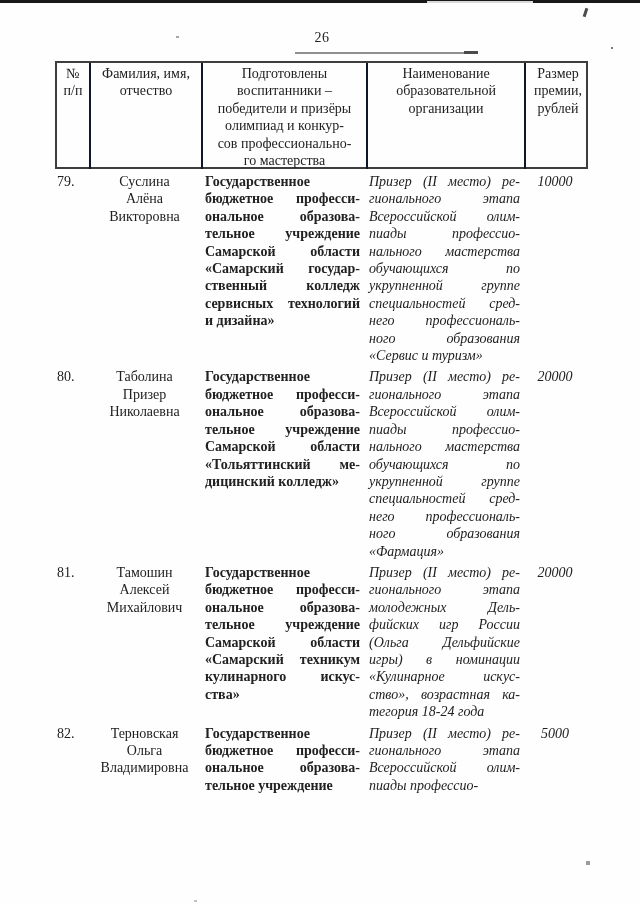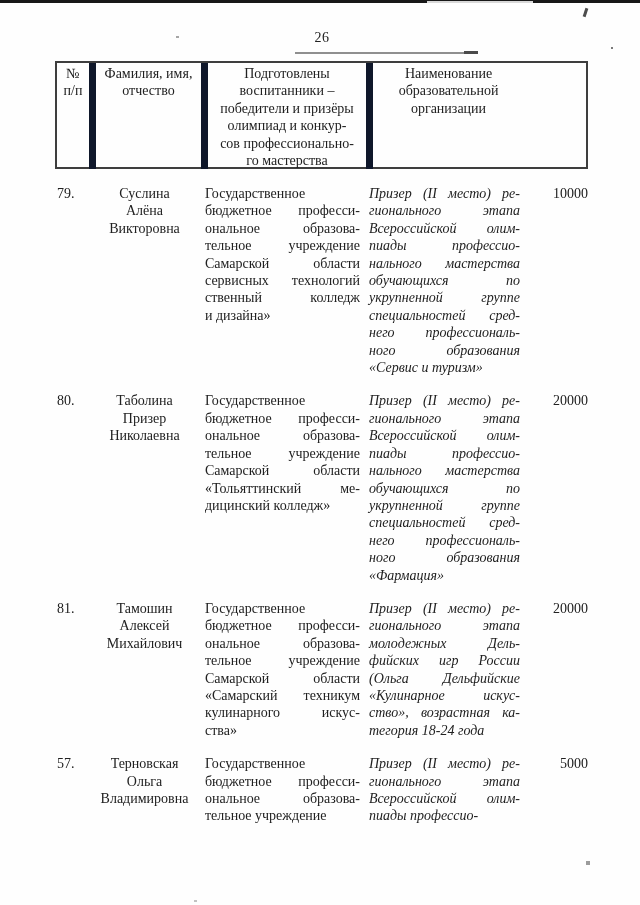--- a/index.html
+++ b/index.html
@@ -53,35 +53,35 @@
     display: grid;
     grid-template-columns: 32px 112px 165px 158px 66px;
   }
   .thead {
     height: 108px;
     box-sizing: border-box;
     border: 2px solid #3e3e3e;
   }
   .hcell {
     box-sizing: border-box;
-    border-left: 7px solid #0f172a;
+    border-left: 2px solid #0f172a;
     padding-top: 2px;
     text-align: center;
   }
   .hcell:first-child { border-left: none; }
 
-  .trow { margin-top: 16px; }
+  .trow { margin-top: 4px; }
   .trow.first { }
 
   .c { box-sizing: border-box; }
   .c-num   { padding-left: 2px; }
   .c-name  { padding-left: 3px; text-align: center; }
-  .c-org   { padding-left: 6px; padding-right: 4px; }
+  .c-org   { padding-left: 6px; padding-right: 4px; font-weight: bold; }
   .c-award { padding-left: 5px; padding-right: 2px; font-style: italic; }
-  .c-prize { text-align: right; }
+  .c-prize { text-align: center; font-style: italic; }
 
   .just .ln { text-align: justify; text-align-last: justify; }
   .just .ln:last-child { text-align-last: left; }
 </style>
 </head>
 <body>
 
 <div class="page">
 
   <div class="artifact top-bar"></div>
@@ -113,37 +113,43 @@
           <div class="ln">победители и призёры</div>
           <div class="ln">олимпиад и конкур-</div>
           <div class="ln">сов профессионально-</div>
           <div class="ln">го мастерства</div>
         </div>
       <div class="hcell">
           <div class="ln">Наименование</div>
           <div class="ln">образовательной</div>
           <div class="ln">организации</div>
         </div>
+      <div class="hcell">
+          <div class="ln">Размер</div>
+          <div class="ln">премии,</div>
+          <div class="ln">рублей</div>
+        </div>
     </div>
 
     <div class="grid-row trow first">
       <div class="c c-num">79.</div>
       <div class="c c-name">
           <div class="ln">Суслина</div>
           <div class="ln">Алёна</div>
           <div class="ln">Викторовна</div>
         </div>
       <div class="c c-org just">
           <div class="ln">Государственное</div>
           <div class="ln">бюджетное професси-</div>
           <div class="ln">ональное образова-</div>
           <div class="ln">тельное учреждение</div>
           <div class="ln">Самарской области</div>
+          <div class="ln">«Самарский государ-</div>
+          <div class="ln">ственный колледж</div>
           <div class="ln">сервисных технологий</div>
-          <div class="ln">ственный колледж</div>
           <div class="ln">и дизайна»</div>
         </div>
       <div class="c c-award just">
           <div class="ln">Призер (II место) ре-</div>
           <div class="ln">гионального этапа</div>
           <div class="ln">Всероссийской олим-</div>
           <div class="ln">пиады профессио-</div>
           <div class="ln">нального мастерства</div>
           <div class="ln">обучающихся по</div>
           <div class="ln">укрупненной группе</div>
@@ -203,29 +209,30 @@
           <div class="ln">«Самарский техникум</div>
           <div class="ln">кулинарного искус-</div>
           <div class="ln">ства»</div>
         </div>
       <div class="c c-award just">
           <div class="ln">Призер (II место) ре-</div>
           <div class="ln">гионального этапа</div>
           <div class="ln">молодежных Дель-</div>
           <div class="ln">фийских игр России</div>
           <div class="ln">(Ольга Дельфийские</div>
+          <div class="ln">игры) в номинации</div>
           <div class="ln">«Кулинарное искус-</div>
           <div class="ln">ство», возрастная ка-</div>
           <div class="ln">тегория 18-24 года</div>
         </div>
       <div class="c c-prize">20000</div>
     </div>
 
     <div class="grid-row trow">
-      <div class="c c-num">57.</div>
+      <div class="c c-num">82.</div>
       <div class="c c-name">
           <div class="ln">Терновская</div>
           <div class="ln">Ольга</div>
           <div class="ln">Владимировна</div>
         </div>
       <div class="c c-org just">
           <div class="ln">Государственное</div>
           <div class="ln">бюджетное професси-</div>
           <div class="ln">ональное образова-</div>
           <div class="ln">тельное учреждение</div>

